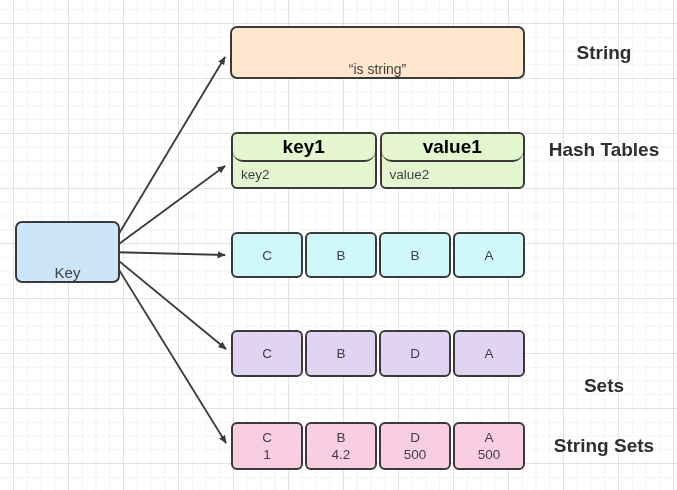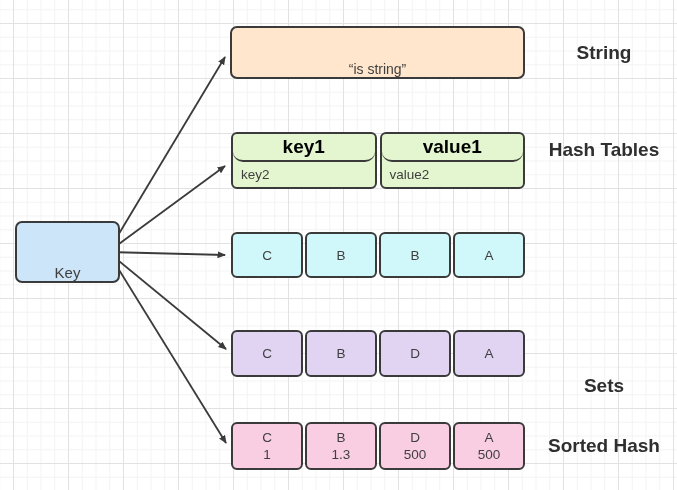--- a/index.html
+++ b/index.html
@@ -115,30 +115,30 @@
     <div class="cell set-cell">A</div>
   </div>
 
   <div class="cell-row zset-row">
     <div class="cell zset-cell">
       <span>C</span>
       <span>1</span>
     </div>
     <div class="cell zset-cell">
       <span>B</span>
-      <span>1.3</span>
+      <span>4.2</span>
     </div>
     <div class="cell zset-cell">
       <span>D</span>
       <span>500</span>
     </div>
     <div class="cell zset-cell">
       <span>A</span>
       <span>500</span>
     </div>
   </div>
 
   <div class="type-label lbl-string">String</div>
   <div class="type-label lbl-hash">Hash Tables</div>
   <div class="type-label lbl-set">Sets</div>
-  <div class="type-label lbl-zset">Sorted Hash</div>
+  <div class="type-label lbl-zset">String Sets</div>
 
 </div>
 
 </body></html>

